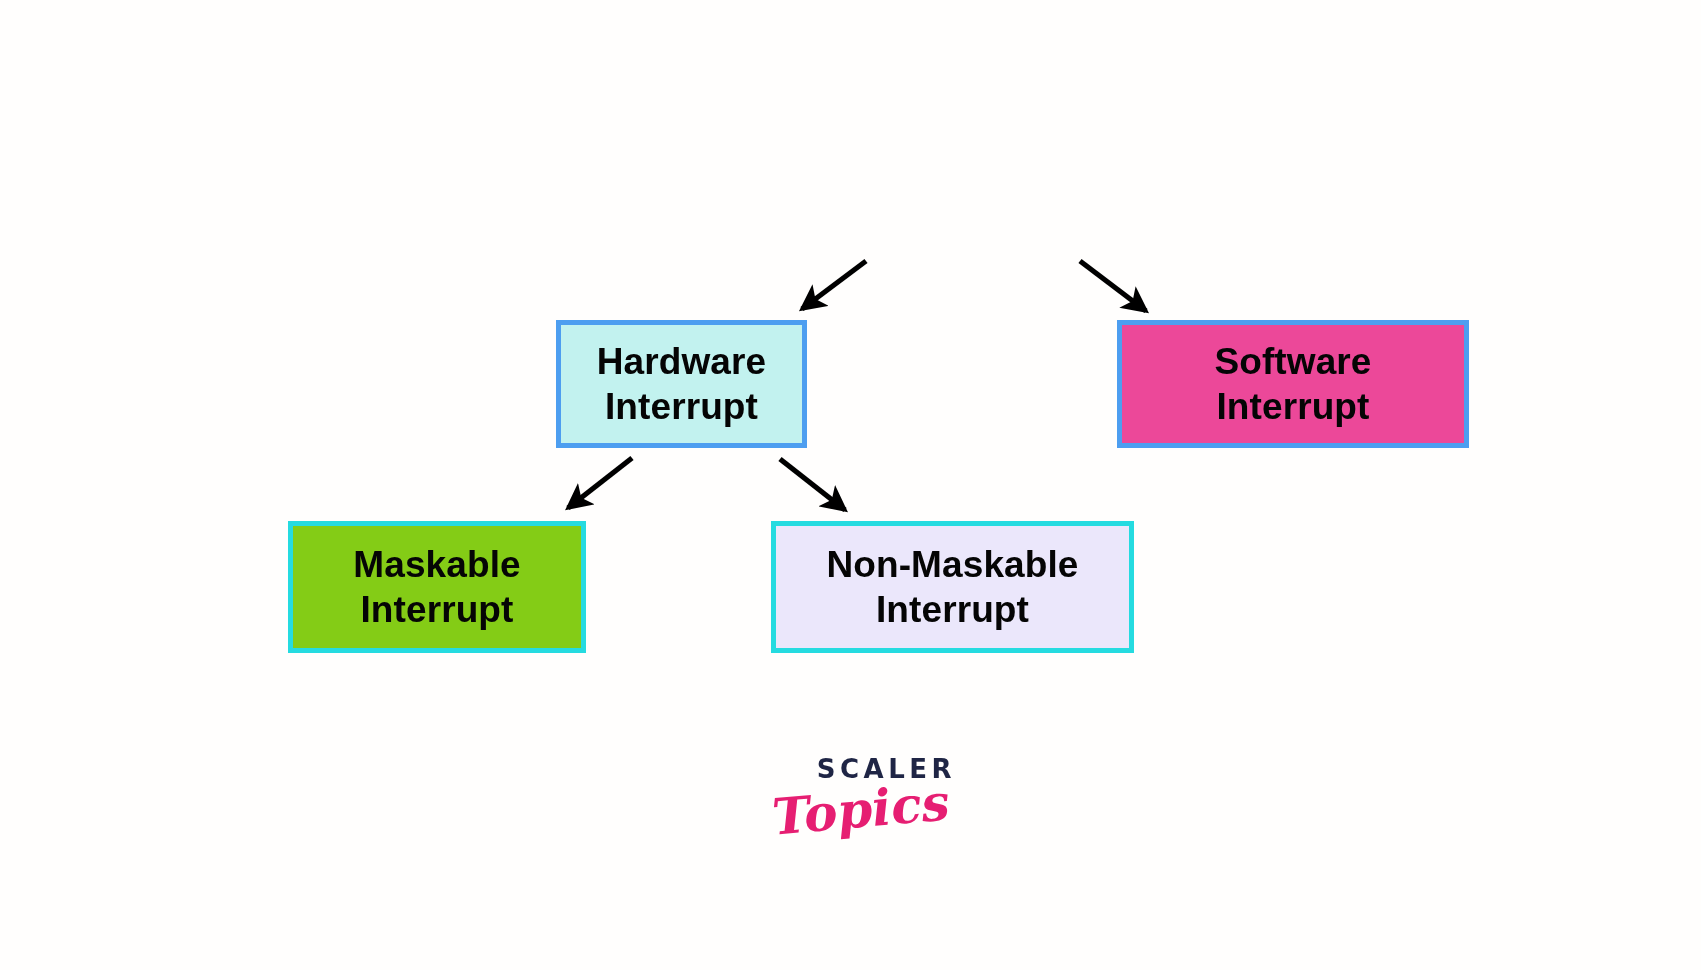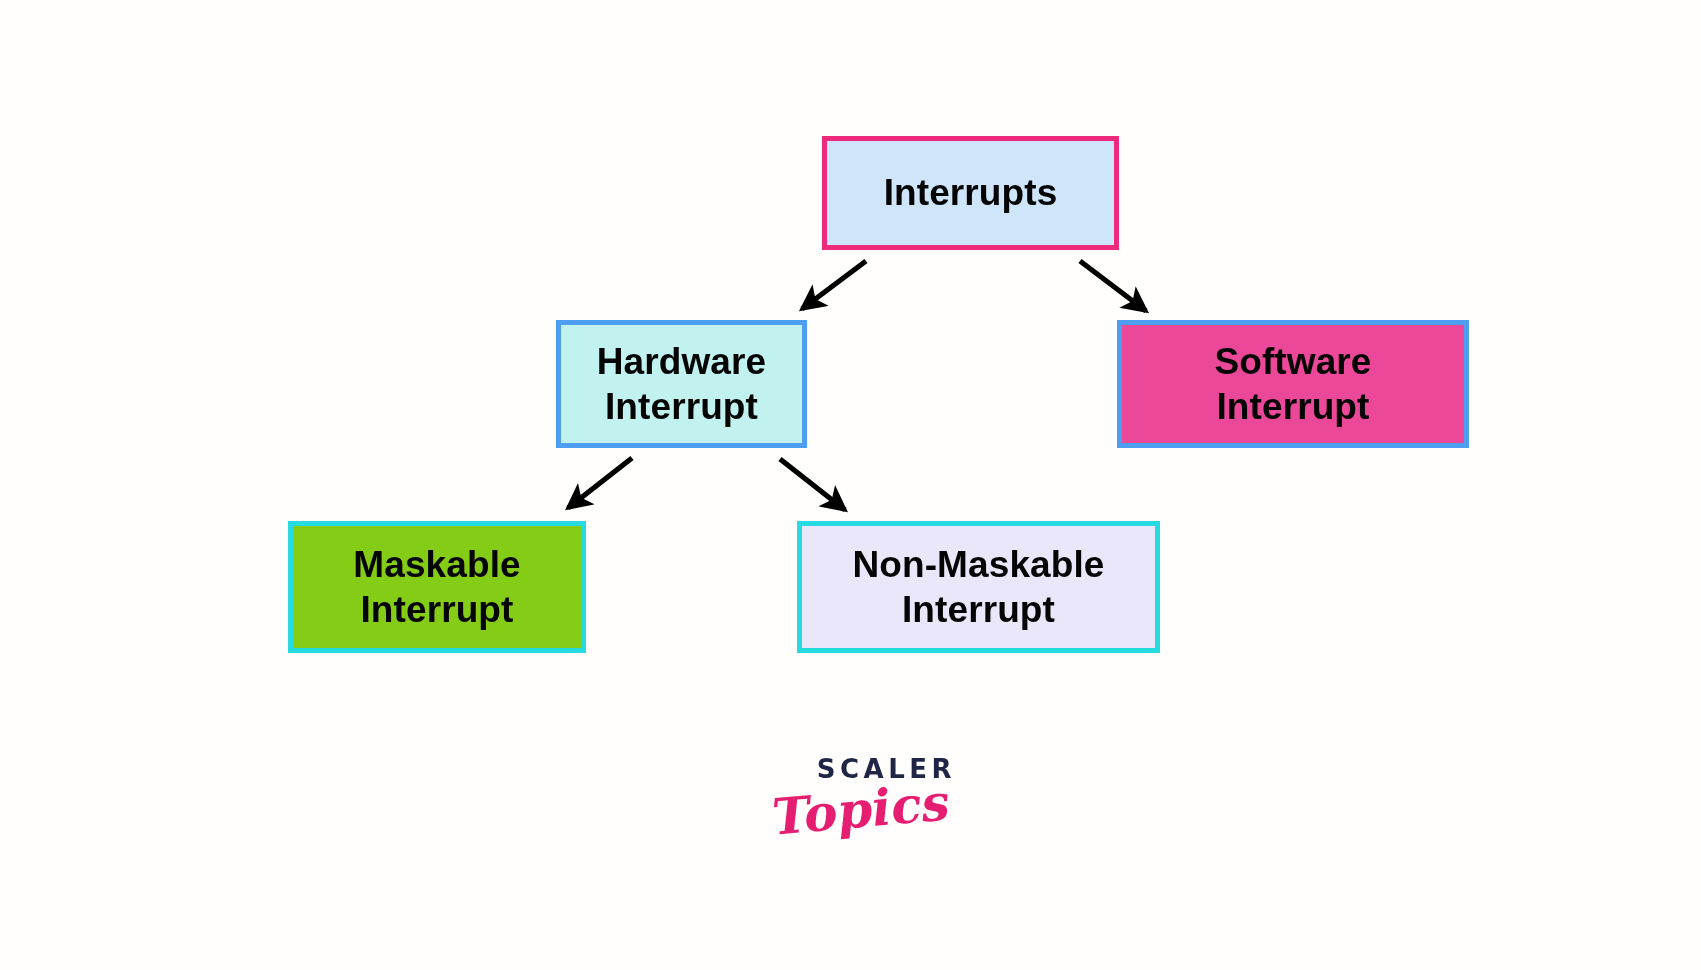--- a/index.html
+++ b/index.html
@@ -85,21 +85,21 @@
     top: 521px;
     width: 298px;
     height: 132px;
     background: #84cc16;
     border: 5px solid #25dbe0;
     font-size: 37px;
     font-weight: 600;
     justify-content: center;
   }
   #node-non-maskable {
-    left: 797px;
+    left: 771px;
     top: 521px;
     width: 363px;
     height: 132px;
     background: #ebe7fb;
     border: 5px solid #25dbe0;
     font-size: 37px;
     font-weight: 600;
   }
 
   
@@ -146,23 +146,20 @@
 
     <line x1="866" y1="261" x2="802" y2="309" stroke="#000000" stroke-width="5.2" stroke-linecap="butt" marker-end="url(#arrowhead)"></line>
 
     <line x1="1080" y1="261" x2="1146" y2="311" stroke="#000000" stroke-width="5.2" stroke-linecap="butt" marker-end="url(#arrowhead)"></line>
 
     <line x1="632" y1="458" x2="568" y2="508" stroke="#000000" stroke-width="5.2" stroke-linecap="butt" marker-end="url(#arrowhead)"></line>
 
     <line x1="780" y1="459" x2="845" y2="510" stroke="#000000" stroke-width="5.2" stroke-linecap="butt" marker-end="url(#arrowhead)"></line>
   </svg>
 
-  <div class="node" id="node-root">
-    <span class="node-label">Interrupts</span>
-  </div>
 
   <div class="node" id="node-hardware">
     <span class="node-label">Hardware
 Interrupt</span>
   </div>
 
   <div class="node" id="node-software">
     <span class="node-label">Software
 Interrupt</span>
   </div>

